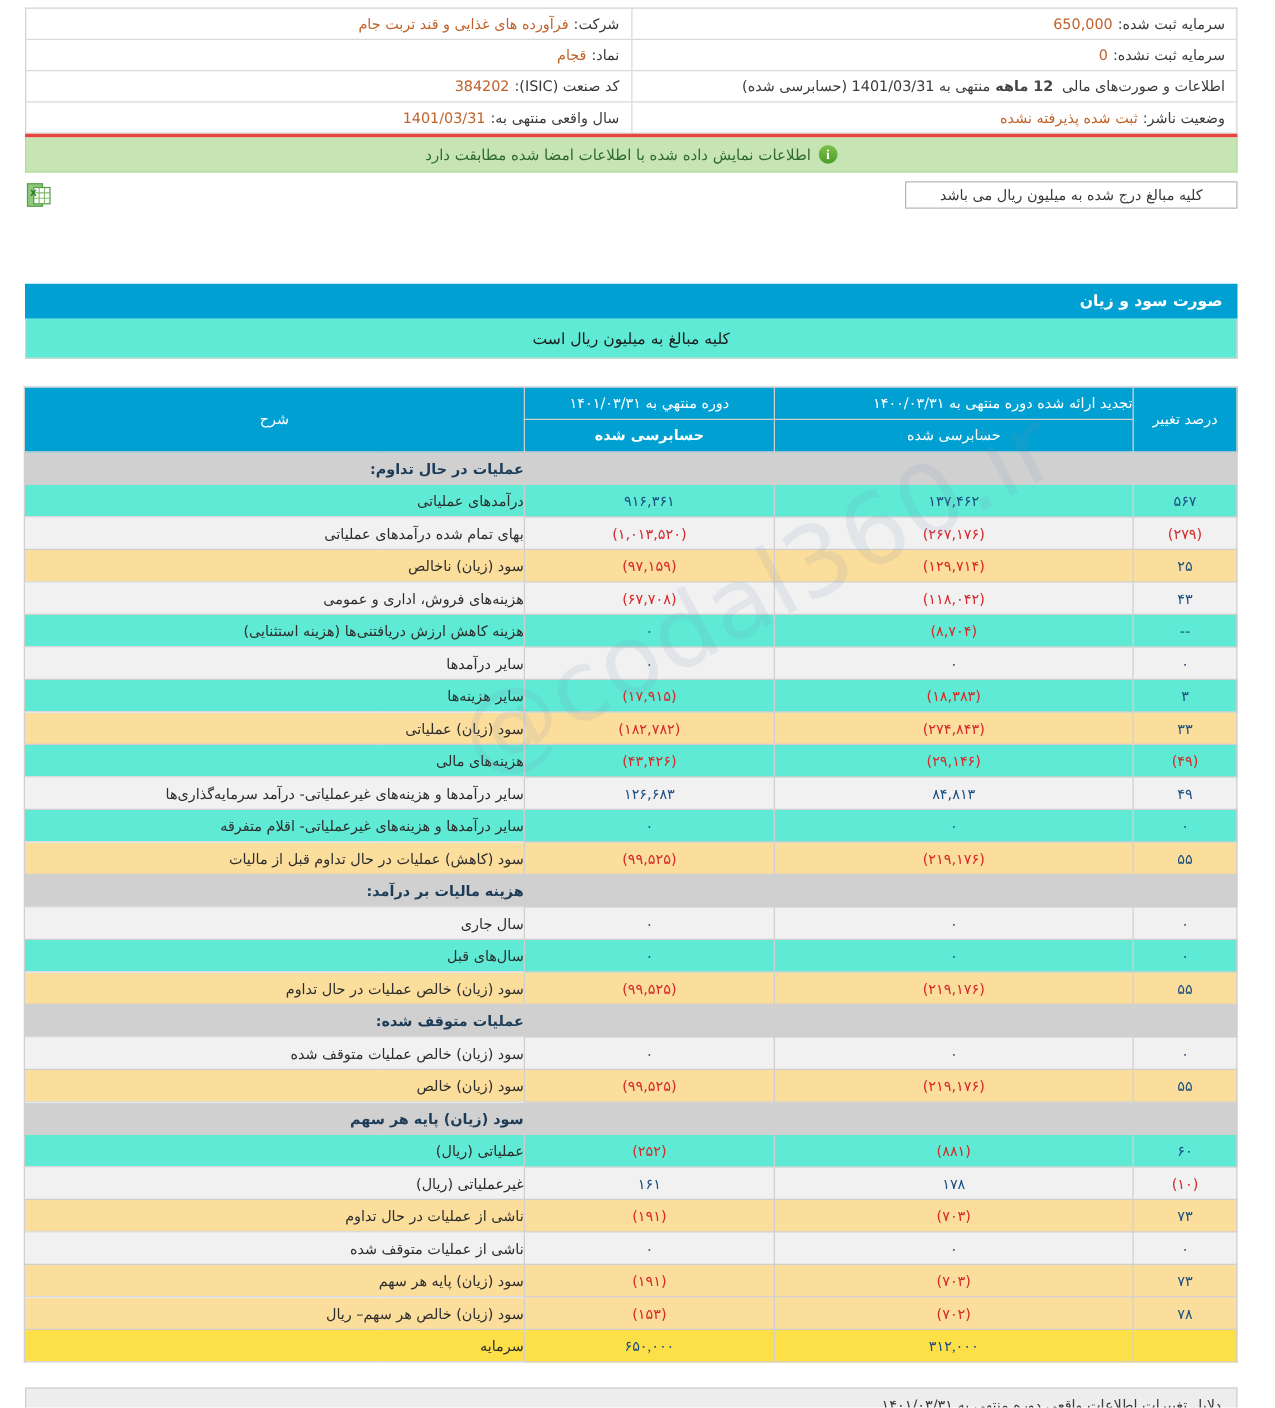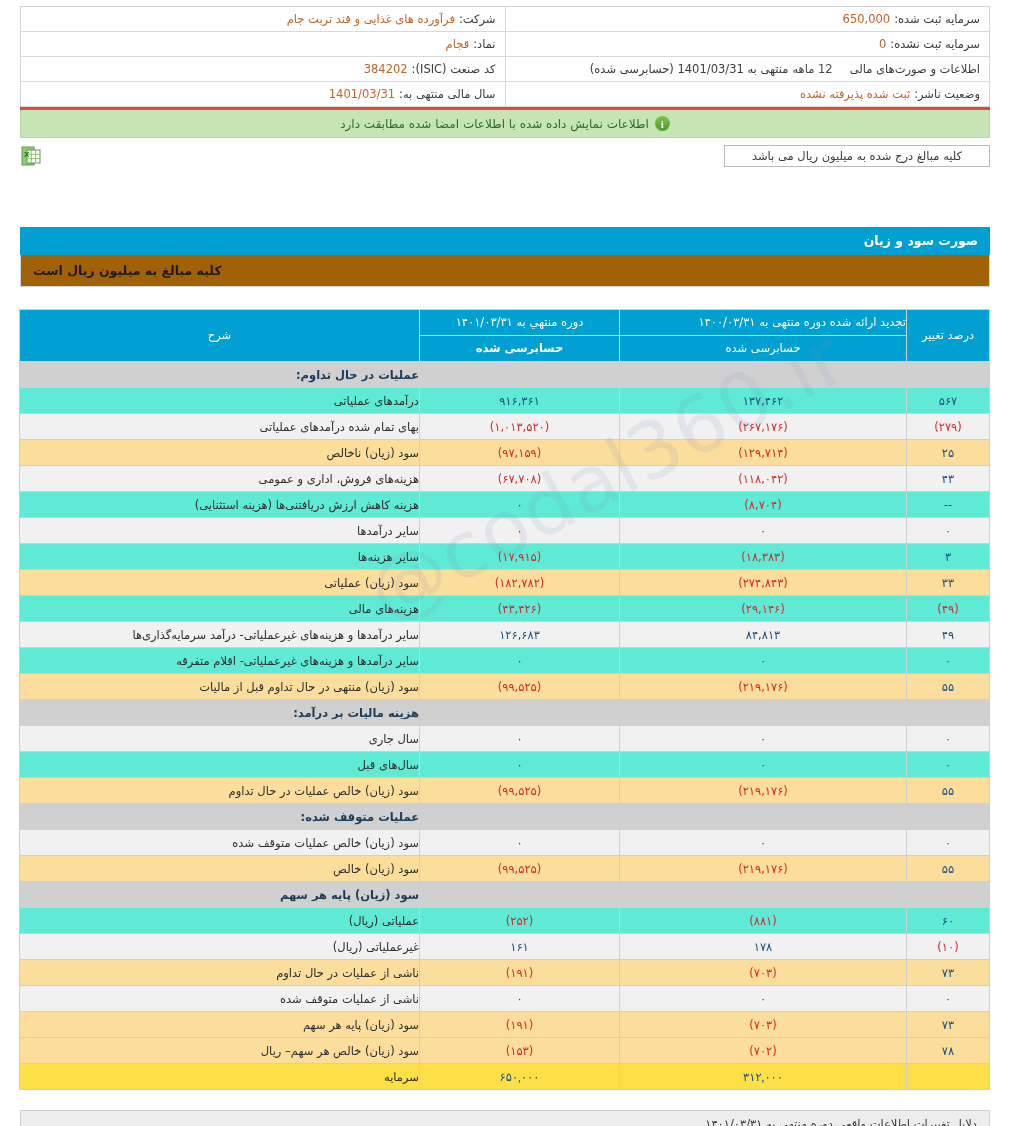--- a/index.html
+++ b/index.html
@@ -58,21 +58,21 @@
     overflow: hidden;
     display: flex;
     align-items: center;
     justify-content: flex-start;
   }
   .idcell.left-col {
     border-left: 1px solid #d9d9d9;
   }
   .idcell .lbl { color: #3a3a3a; }
   .idcell .val { color: #c0622a; margin-right: 4px; }
-  .idcell .val-dark { color: #444; margin-right: 17px; }
+  .idcell .val-dark { color: #444; margin-right: 7px; font-weight: bold; }
 
   .redline {
     margin: 0 30px 0 20px;
     height: 3px;
     background: #e8453c;
   }
 
   
   .notice {
     margin: 0 30px 0 20px;
@@ -126,26 +126,26 @@
     background: #00a0d2;
     color: #fff;
     font-weight: bold;
     font-size: 12.5px;
     padding: 6px 12px 7px 12px;
     text-align: right;
   }
   .sec-sub {
     border: 1px solid #d4d4d4;
     border-top: none;
-    background: #a16207;
+    background: #5eead4;
     color: #1b1b1b;
-    font-weight: bold;
+    font-weight: normal;
     font-size: 12.5px;
     padding: 8px 12px;
-    text-align: left;
+    text-align: center;
   }
 
   
   .tbl-wrap { margin: 22px 30px 0 20px; }
   table.fin {
     width: 100%;
     border-collapse: collapse;
     table-layout: fixed;
     font-size: 11.5px;
   }
@@ -255,21 +255,21 @@
       <span class="val">384202</span>
     </div>
   </div>
 
   <div class="idrow">
     <div class="idcell left-col">
       <span class="lbl">وضعیت ناشر:</span>
       <span class="val">ثبت شده پذیرفته نشده</span>
     </div>
     <div class="idcell">
-      <span class="lbl">سال مالی منتهی به:</span>
+      <span class="lbl">سال واقعی منتهی به:</span>
       <span class="val">1401/03/31</span>
     </div>
   </div>
 </div>
 
 <div class="redline"></div>
 
 <div class="notice">
   <span class="info-dot">i</span>
   <span>اطلاعات نمایش داده شده با اطلاعات امضا شده مطابقت دارد</span>
@@ -386,21 +386,21 @@
         <tr class="r-blue">
           <td class="pct pos">۰</td>
           <td class="num pos">۰</td>
           <td class="num pos">۰</td>
           <td class="desc" colspan="2">سایر درآمدها و هزینه‌های غیرعملیاتی- اقلام متفرقه</td>
         </tr>
         <tr class="r-gold">
           <td class="pct pos">۵۵</td>
           <td class="num neg">(۲۱۹,۱۷۶)</td>
           <td class="num neg">(۹۹,۵۲۵)</td>
-          <td class="desc" colspan="2">سود (زیان) منتهی در حال تداوم قبل از مالیات</td>
+          <td class="desc" colspan="2">سود (کاهش) عملیات در حال تداوم قبل از مالیات</td>
         </tr>
         <tr class="grp">
           <td></td>
           <td></td>
           <td></td>
           <td class="desc" colspan="2">هزینه مالیات بر درآمد:</td>
         </tr>
         <tr class="r-white">
           <td class="pct pos">۰</td>
           <td class="num pos">۰</td>

